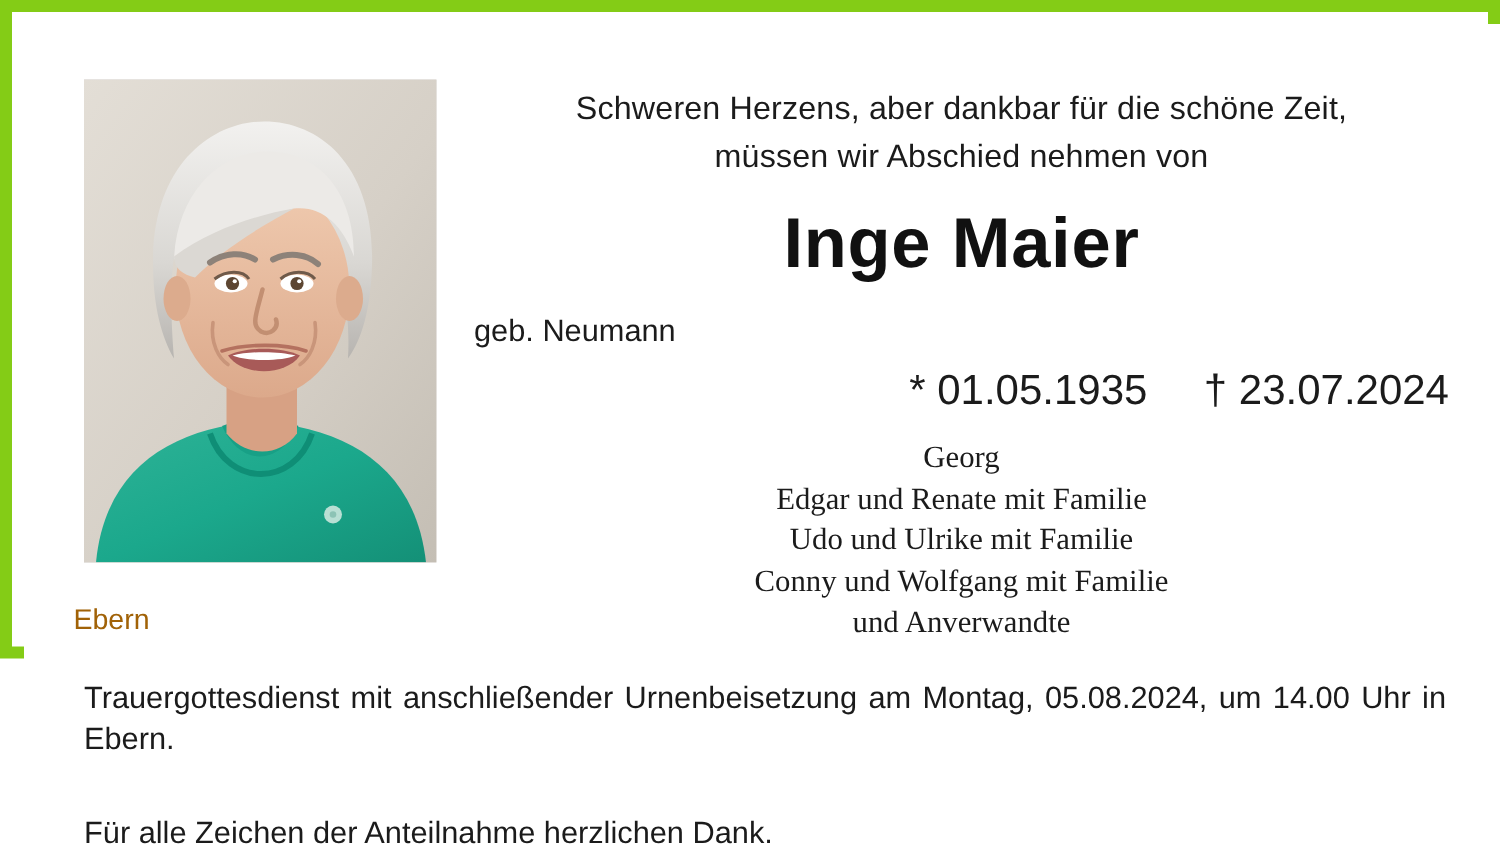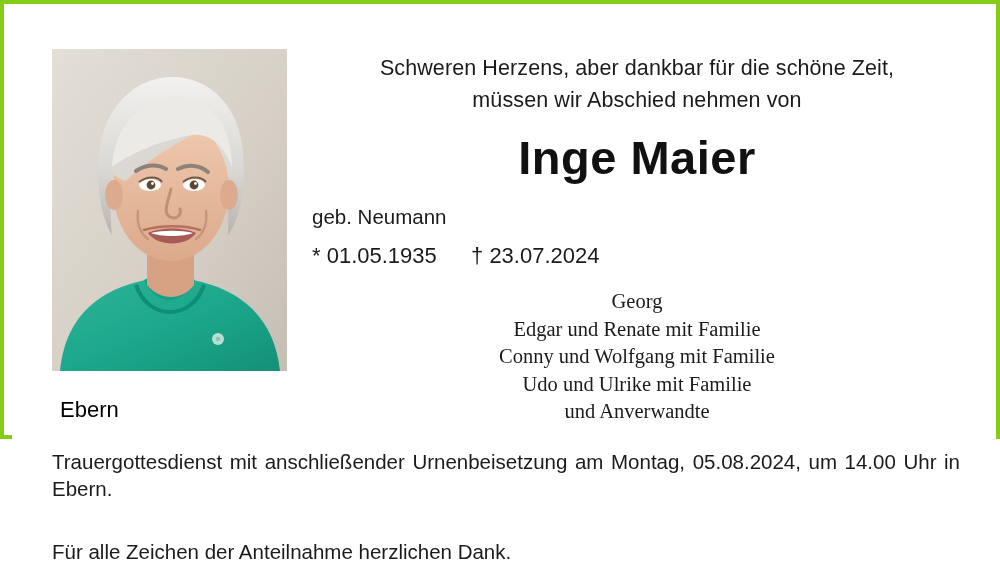--- a/index.html
+++ b/index.html
@@ -15,21 +15,21 @@
     overflow: hidden;
   }
   .notice {
     position: absolute;
     left: 0;
     top: 0;
     width: 1000px;
     height: 439px;
     box-sizing: border-box;
     background: #ffffff;
-    border: 4px solid #84cc16;
+    border: 8px solid #84cc16;
   }
   .inner {
     position: absolute;
     left: 8px;
     top: 8px;
     width: 984px;
     height: 551px;
     background: #ffffff;
     box-sizing: border-box;
   }
@@ -77,47 +77,47 @@
     width: 650px;
     font-size: 20.5px;
     line-height: 26px;
     color: #1b1b1b;
   }
   .dates {
     position: absolute;
     left: 300px;
     top: 231px;
     width: 650px;
-    text-align: left;
-    font-size: 22px;
+    text-align: right;
+    font-size: 28px;
     line-height: 26px;
     color: #1b1b1b;
   }
   .dates .sep { display: inline-block; width: 22px; }
   .family {
     position: absolute;
     left: 300px;
     top: 276px;
     width: 650px;
     text-align: center;
     font-size: 20.5px;
     line-height: 27.5px;
     color: #1b1b1b;
     font-family: Liberation Serif, serif;
   }
   .family div { white-space: nowrap; }
 
   
   .place {
     position: absolute;
-    left: 48px;
+    left: 33px;
     top: 385px;
-    font-size: 22px;
+    font-size: 19px;
     line-height: 26px;
-    color: #000000;
+    color: #a16207;
   }
 
   
   .footer {
     position: absolute;
     left: 40px;
     top: 436px;
     width: 908px;
     font-size: 20.5px;
     line-height: 27px;
@@ -219,22 +219,22 @@
 
     <div class="dates">
       <span>* 01.05.1935</span>
       <span class="sep"></span>
       <span>† 23.07.2024</span>
     </div>
 
     <div class="family">
       <div>Georg</div>
       <div>Edgar und Renate mit Familie</div>
+      <div>Udo und Ulrike mit Familie</div>
       <div>Conny und Wolfgang mit Familie</div>
-      <div>Udo und Ulrike mit Familie</div>
       <div>und Anverwandte</div>
     </div>
 
     <div class="place">Ebern</div>
 
     <div class="footer">
       <div class="justified">Trauergottesdienst mit anschließender Urnenbeisetzung am Montag, 05.08.2024, um 14.00 Uhr in Ebern.</div>
       <div class="plain">Für alle Zeichen der Anteilnahme herzlichen Dank.</div>
     </div>
 

